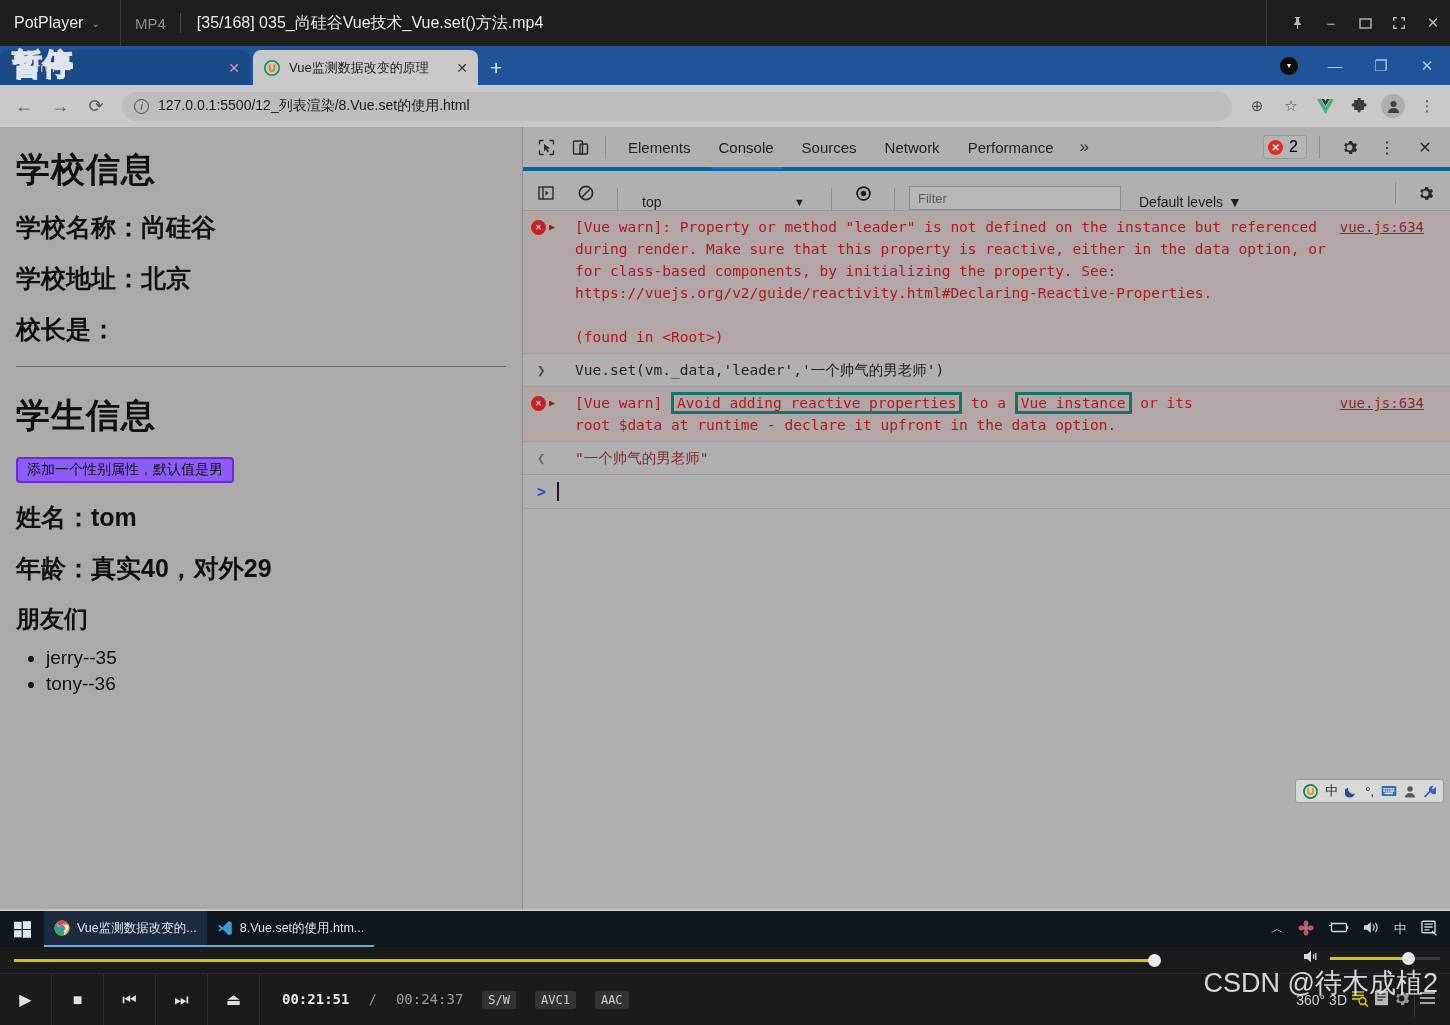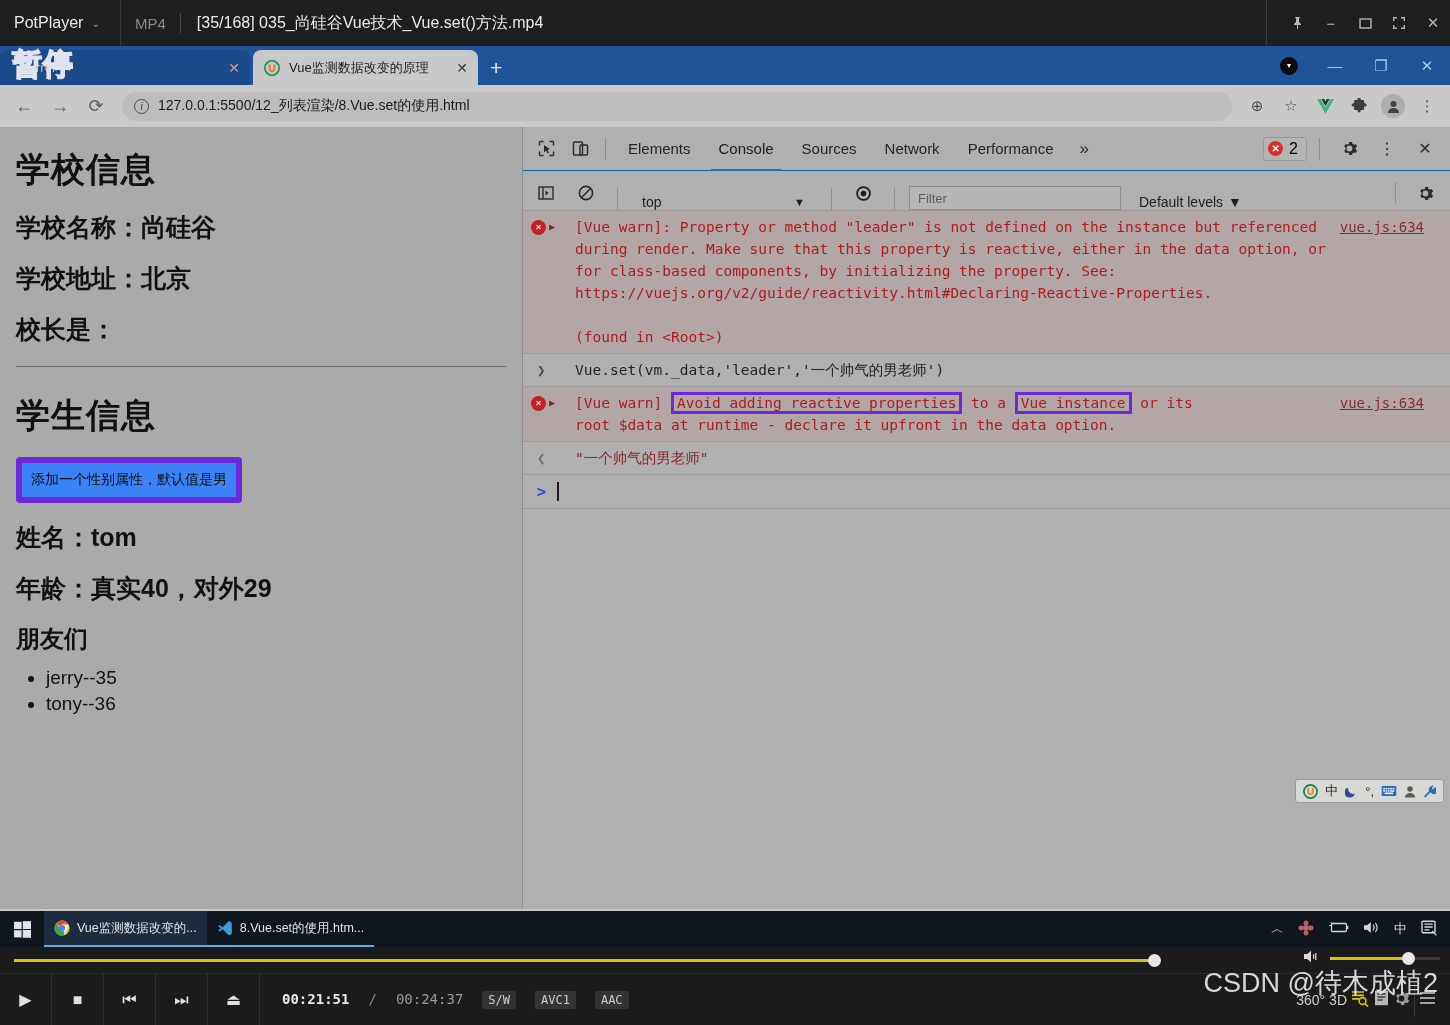--- a/index.html
+++ b/index.html
@@ -61,29 +61,29 @@
   .avatar-circle { width:24px; height:24px; border-radius:50%; background:#aeaeae; display:flex; align-items:center; justify-content:center; }
 
   
   .chrome-body { position:relative; height:782px; display:flex; background:#aaa; }
   .page { width:523px; background:#aaaaaa; overflow:hidden; position:relative; border-right:1px solid #8f8f8f; padding:14px 16px 0 16px;}
   .page h1 { font-size:34px; font-weight:bold; color:#111; margin:6px 0 18px 0; letter-spacing:1px;}
   .page h2 { font-size:25px; font-weight:bold; color:#111; margin:18px 0 18px 0;}
   .page h3 { font-size:24px; font-weight:bold; color:#111; margin:16px 0 12px 0;}
   .page hr { border:none; border-top:1px solid #6d6d6d; margin:20px 0 26px 0;}
   .page button.addbtn {
-    font-family:"Liberation Sans", sans-serif; font-size:14px; padding:8px 9px;
-    background:#3b82f6; border:6px solid #6d28d9; border-radius:4px; color:#111; cursor:pointer;
+    font-family:"Liberation Sans", sans-serif; font-size:14px; padding:2px 9px;
+    background:#8b5cf6; border:2px solid #6d28d9; border-radius:4px; color:#111; cursor:pointer;
   }
   .page ul { margin:12px 0 0 30px; }
   .page li { font-size:19px; color:#111; margin:4px 0; font-family:"Liberation Sans", sans-serif;}
 
   
   .devtools { flex:1; background:#b0b0b0; display:flex; flex-direction:column; position:relative;}
-  .dt-tabbar { height:44px; display:flex; align-items:center; border-bottom:1px solid #0369a1; padding-left:6px;}
+  .dt-tabbar { height:44px; display:flex; align-items:center; border-bottom:4px solid #0369a1; padding-left:6px;}
   .dt-ic { width:34px; height:34px; display:flex; align-items:center; justify-content:center; color:#2b2b2b;}
   .dt-vline { width:1px; height:22px; background:#8d8d8d; margin:0 8px;}
   .dt-tab { padding:0 14px; height:44px; display:flex; align-items:center; font-size:15px; color:#242424; position:relative;}
   .dt-tab.sel { color:#1b1b1b; }
   .dt-tab.sel::after { content:''; position:absolute; left:6px; right:6px; bottom:0; height:2px; background:#1a73c8;}
   .dt-more { padding:0 12px; font-size:17px; color:#2b2b2b;}
   .dt-right { margin-left:auto; display:flex; align-items:center; padding-right:8px; gap:4px;}
   .err-badge { display:flex; align-items:center; gap:6px; border:1px solid #9a9a9a; border-radius:3px; padding:2px 8px 2px 4px; background:#b4b4b4;}
   .err-dot { width:15px; height:15px; border-radius:50%; background:#d93025; color:#fff; font-size:10px; display:flex; align-items:center; justify-content:center; font-weight:bold;}
 
@@ -104,21 +104,21 @@
   .msg.prompt { background:#b0b0b0; height:34px;}
   .msg-gutter { position:absolute; left:8px; top:5px; width:34px; display:flex; align-items:center; gap:3px;}
   .x-icon { width:15px; height:15px; border-radius:50%; background:#c32222; color:#fff; font-size:10px; display:flex; align-items:center; justify-content:center; font-weight:bold;}
   .tri { font-size:10px; color:#8a1f1f;}
   .msg-text { margin-left:52px; padding-right:110px; white-space:pre-wrap; word-break:break-word;}
   .srcline { position:absolute; right:26px; top:5px; color:#8c2b2b; text-decoration:underline; font-size:14px; font-family:"DejaVu Sans Mono", monospace;}
   .chev-cmd { position:absolute; left:14px; top:5px; color:#4a4a4a; font-size:14px;}
   .chev-res { position:absolute; left:14px; top:5px; color:#6d6d6d; font-size:14px;}
   .chev-prompt { position:absolute; left:14px; top:6px; color:#1e56c8; font-size:15px; font-weight:bold;}
   .caret-bar { position:absolute; left:34px; top:7px; width:1.5px; height:19px; background:#1b1b1b;}
-  .box-blue { border:3px solid #6d28d9; padding:0 3px;margin-top:8px; }
+  .box-blue { border:3px solid #0f766e; padding:0 3px;margin-top:8px; }
 
   .ime-float {
     position:absolute; right:6px; bottom:106px; height:24px; background:#d7d9d5;
     border:1px solid #9a9a9a; border-radius:3px; display:flex; align-items:center; gap:7px; padding:0 7px;
   }
   .ime-ic { font-size:13px; color:#2a2a2a; display:flex; align-items:center;}
 
   
   .taskbar { position:absolute; left:0; top:911px; width:1450px; height:36px; background:#10161e; display:flex; align-items:center; color:#dfe3e8;}
   .tb-start { width:44px; display:flex; align-items:center; justify-content:center;}

